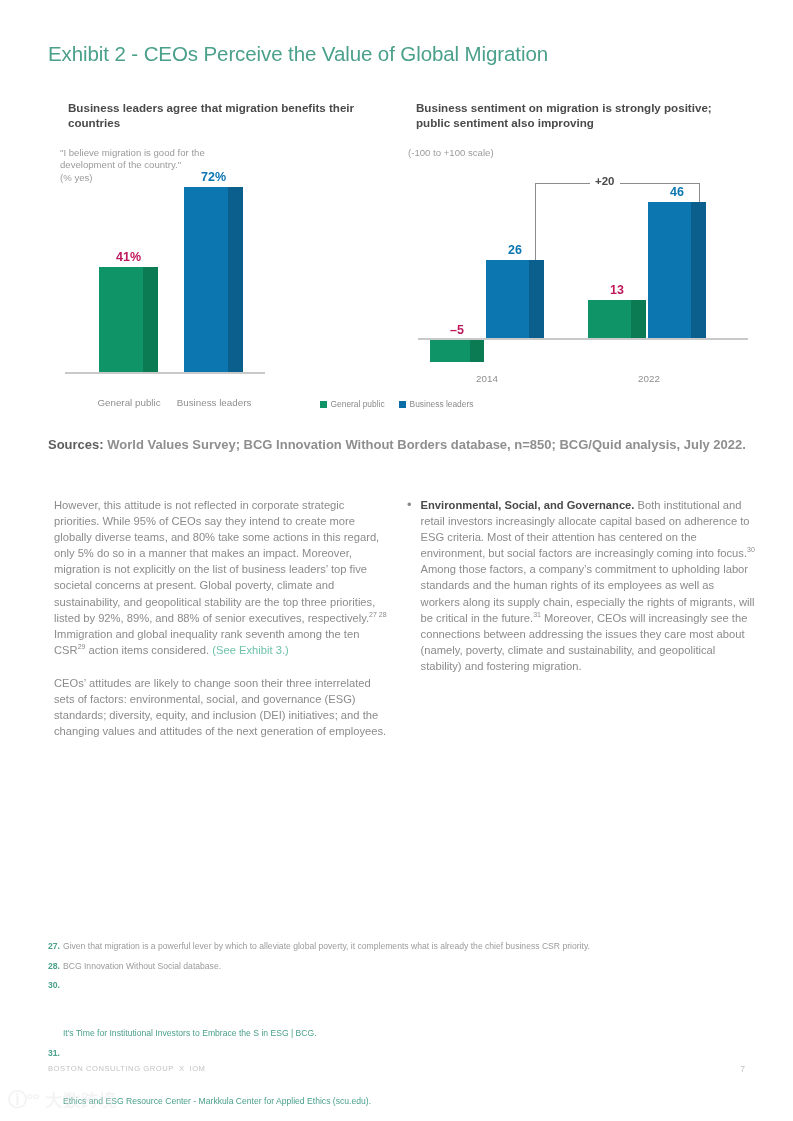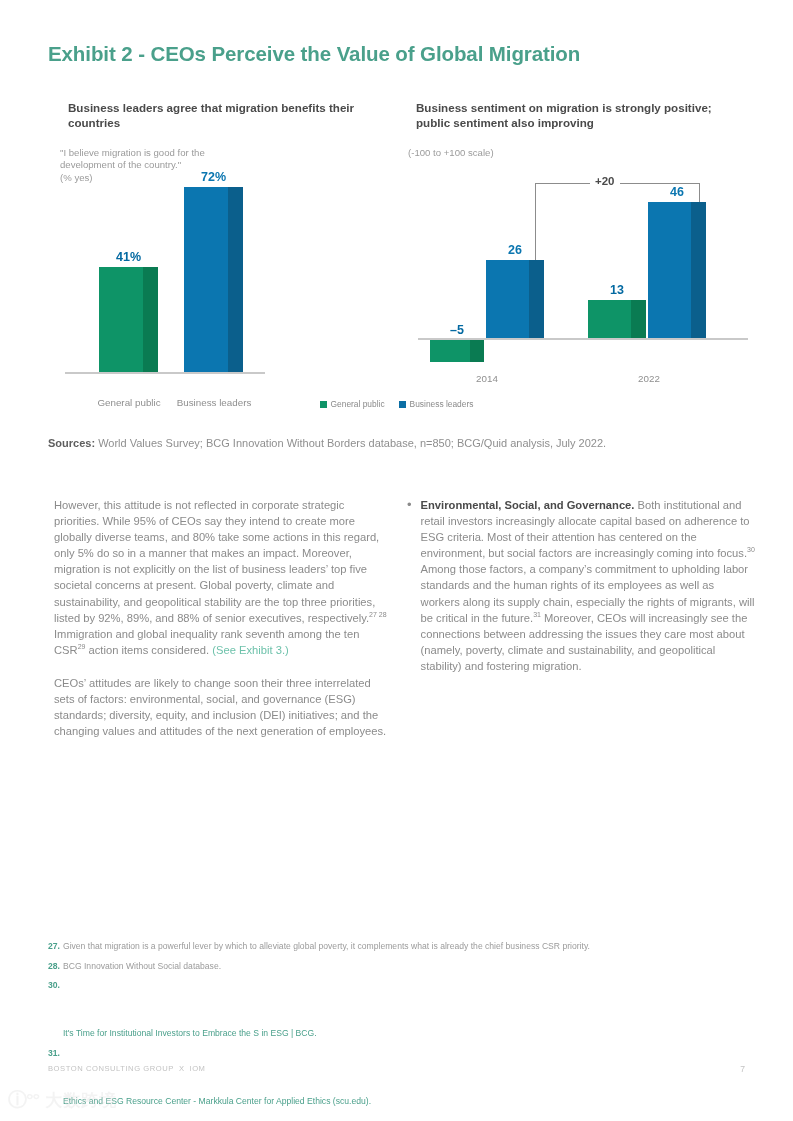--- a/index.html
+++ b/index.html
@@ -15,21 +15,21 @@
     color: #5a5a5a;
     overflow: hidden;
   }
 
   
   .exhibit-title {
     position: absolute;
     left: 48px;
     top: 42px;
     font-size: 20.5px;
-    font-weight: bold;
+    font-weight: normal;
     color: #4aa08b;
     letter-spacing: -0.1px;
     white-space: nowrap;
   }
 
   
   .chart-panel { position: absolute; }
   #chart-left  { left: 60px;  top: 92px; width: 310px; height: 320px; }
   #chart-right { left: 408px; top: 92px; width: 345px; height: 320px; }
 
@@ -75,21 +75,21 @@
   .bar.blue  .bar-body  { background: #0b76b0; }
   .bar.blue  .bar-shade { background: #0b5f8c; }
 
   .bar-value {
     position: absolute;
     font-size: 12.5px;
     font-weight: bold;
     text-align: center;
     white-space: nowrap;
   }
-  .v-green { color: #0369a1; }
+  .v-green { color: #be185d; }
   .v-blue  { color: #0b76b0; }
 
   .cat-label {
     position: absolute;
     font-size: 9.8px;
     color: #8f8f8f;
     text-align: center;
     line-height: 12.6px;
   }
 
@@ -127,23 +127,24 @@
   .legend-swatch { width: 7px; height: 7px; display: block; }
   .legend-swatch.green { background: #0e9467; }
   .legend-swatch.blue  { background: #0b6ea4; }
   .legend-text { font-size: 8.4px; color: #8a8a8a; white-space: nowrap; }
 
   
   .sources {
     position: absolute;
     left: 48px;
     top: 437px;
-    font-size: 11px;
+    font-size: 13px;
     color: #8f8f8f;
     white-space: nowrap;
+    font-weight: bold;
   }
   .sources b { color: #5e5e5e; }
 
   
   .body-col { position: absolute; font-size: 11.2px; line-height: 16.1px; color: #8b8b8b; }
   #col-left  { left: 54px;  top: 497px; width: 336px; }
   #col-right { left: 407px; top: 497px; width: 348px; }
 
   .body-col p { margin: 0 0 17px 0; }
   .teal-link { color: #6ec2ab; }

